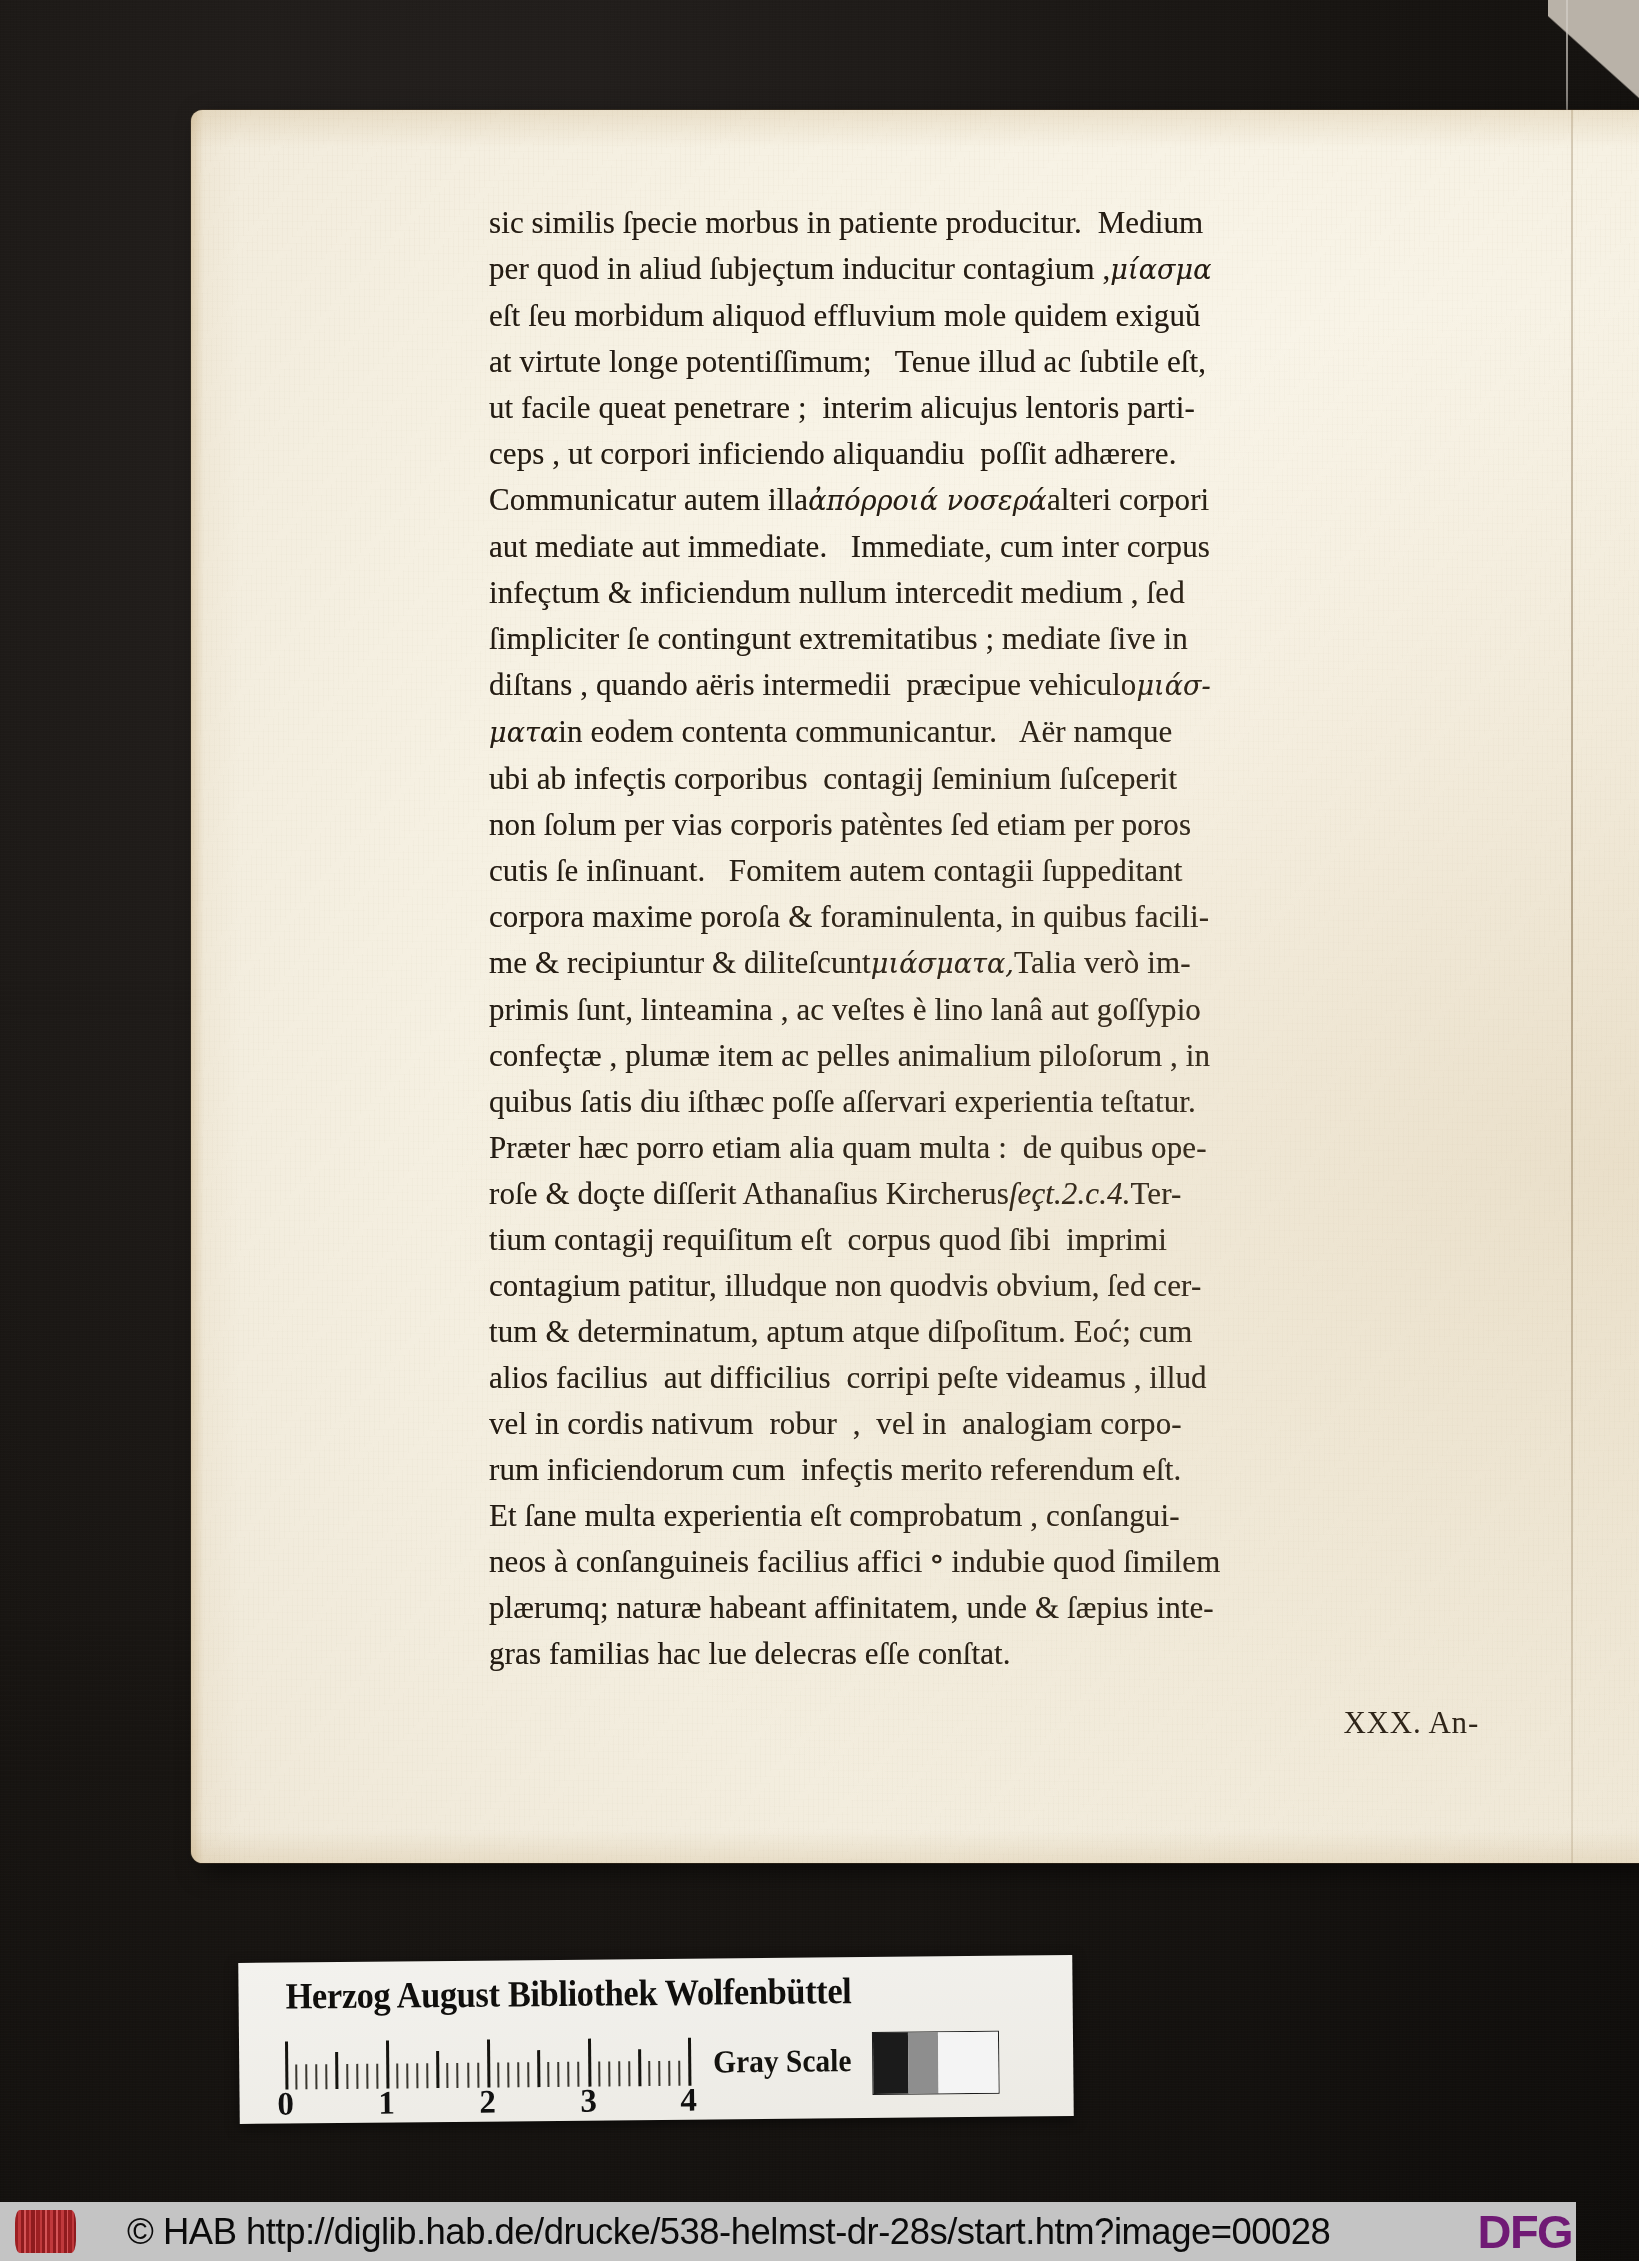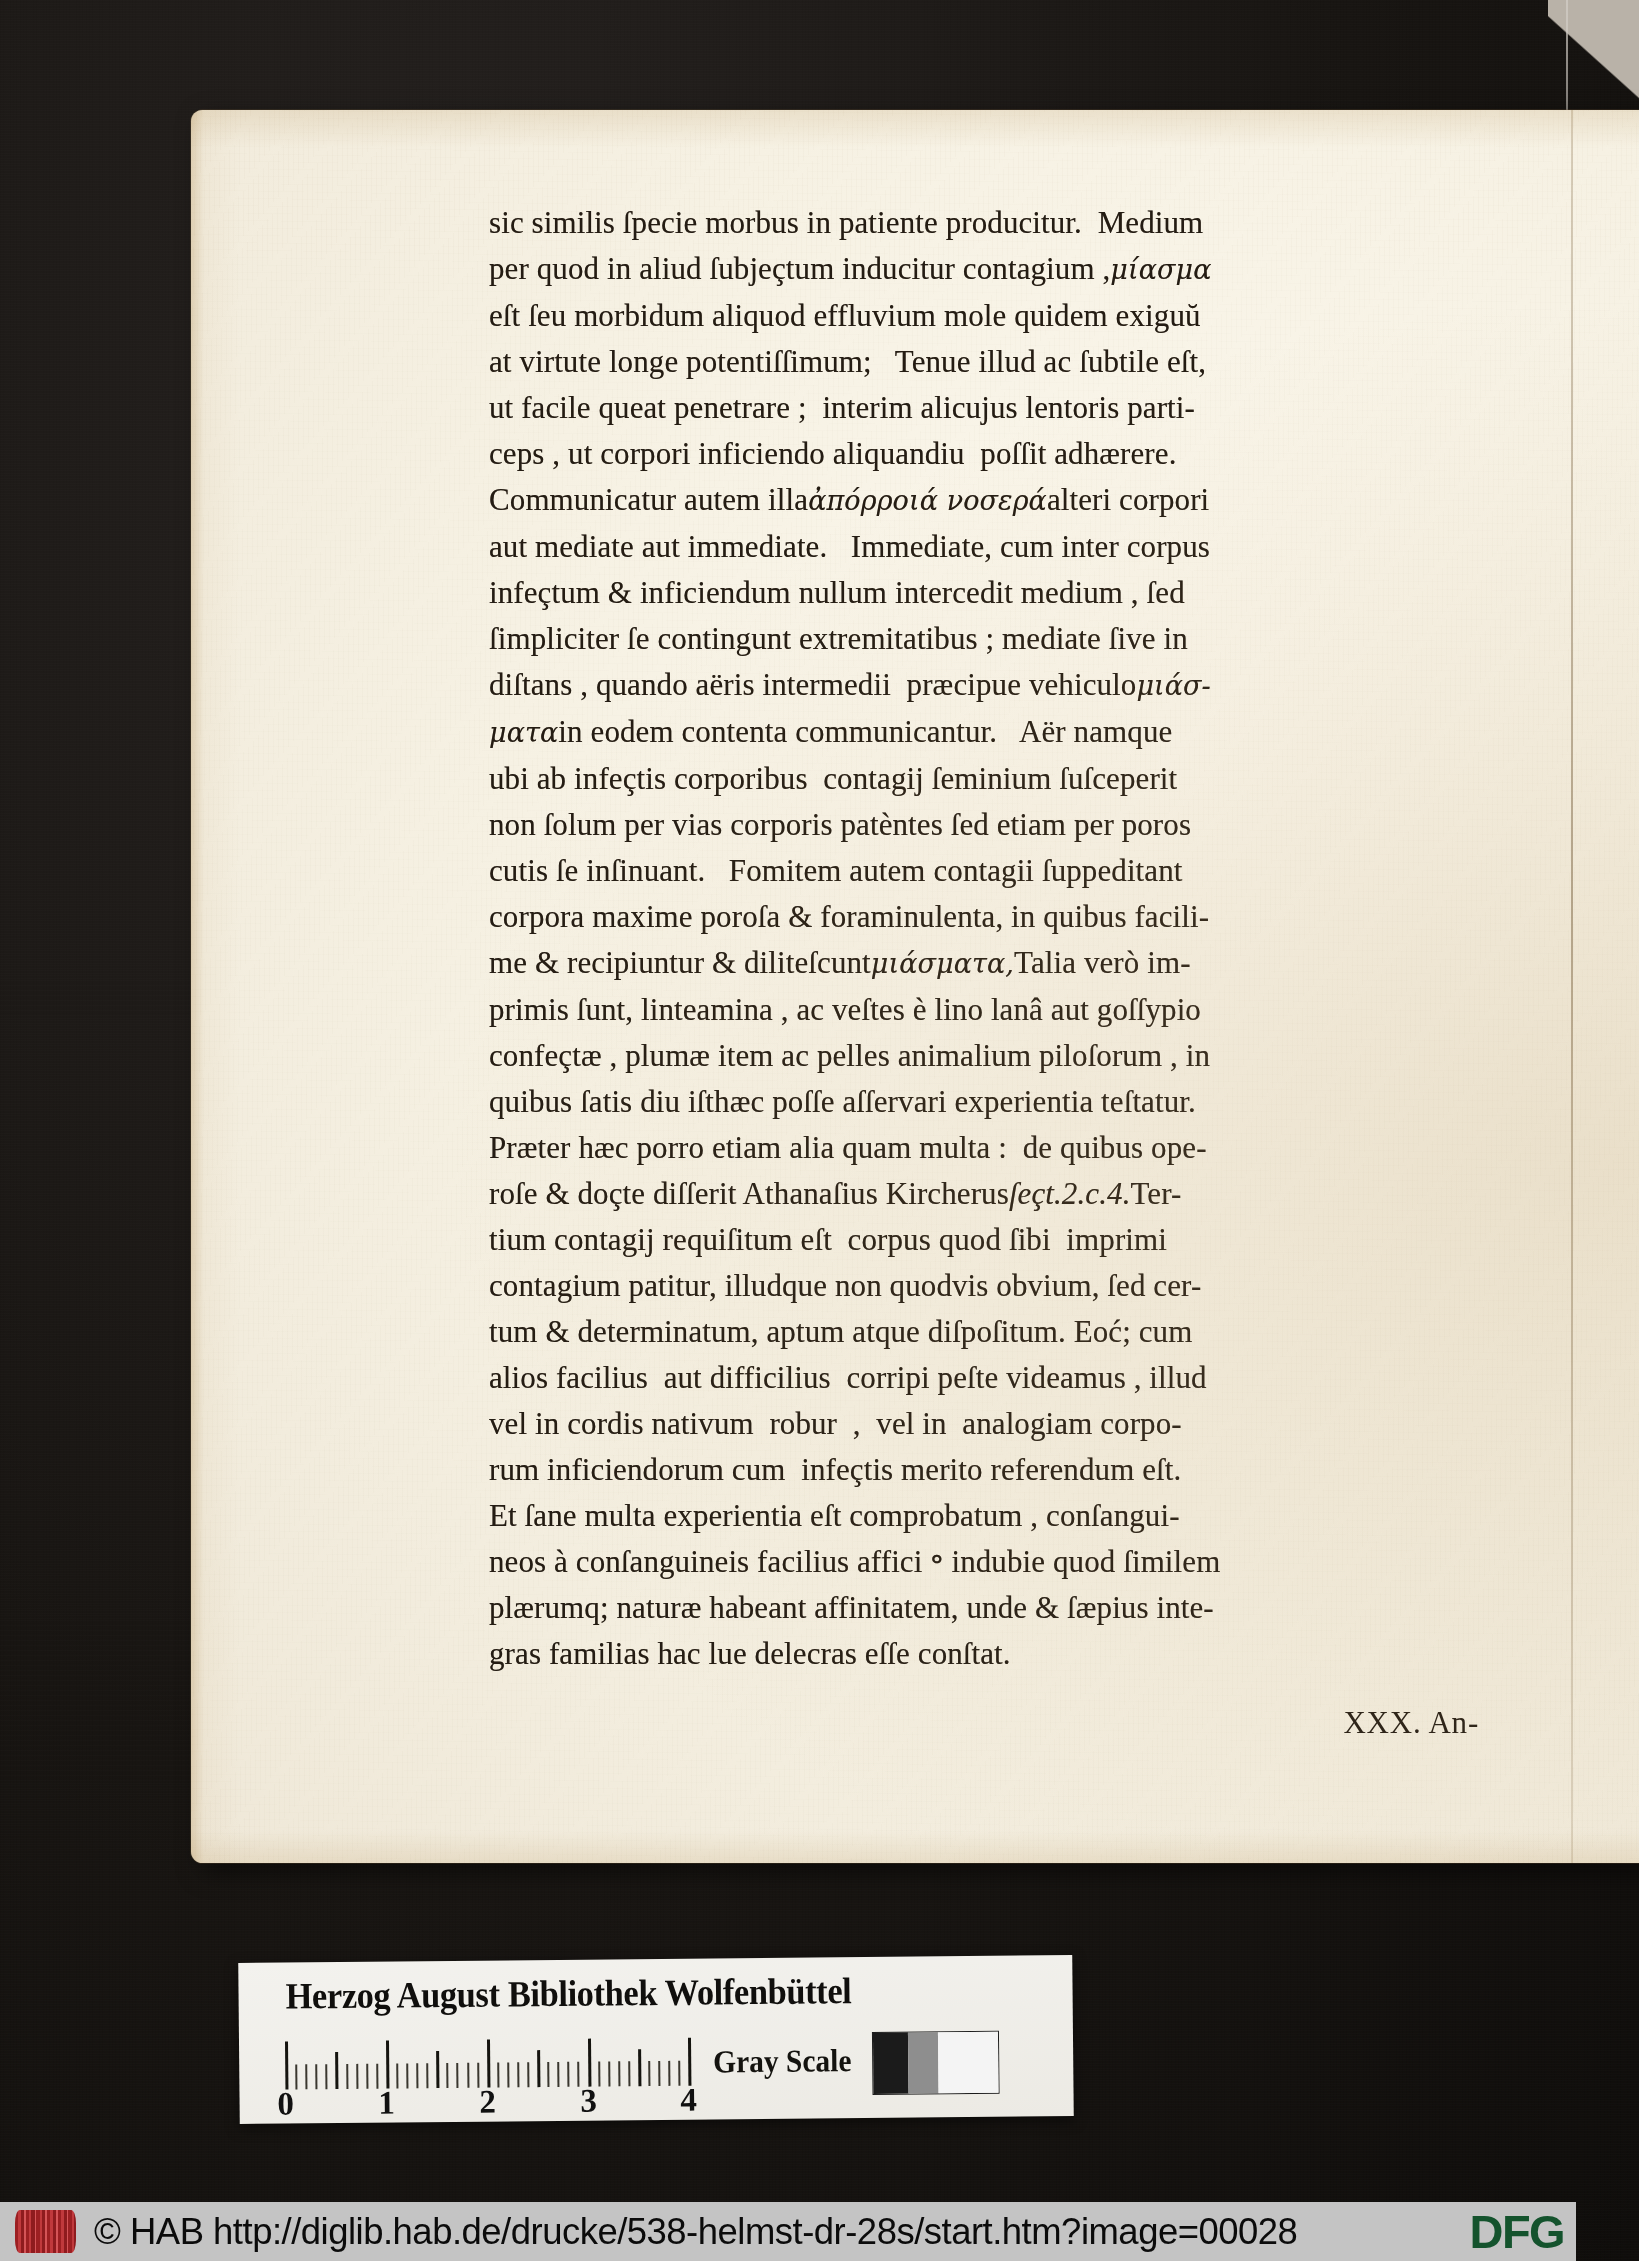--- a/index.html
+++ b/index.html
@@ -217,20 +217,21 @@
   
   .footerbar {
     position: absolute;
     left: 0;
     bottom: 0;
     width: 1576px;
     height: 59px;
     background: #c4c4c4;
     display: flex;
     align-items: center;
+    gap: 33px;
   }
   .hab-logo {
     flex: 0 0 auto;
     margin-left: 14.8px;
     width: 61px;
     height: 43px;
     background:
       repeating-linear-gradient(90deg,
         #9c1f22 0 3.3px, #c0393c 3.3px 5.7px, #8e1b1e 5.7px 9px, #d45457 9px 10.7px);
     border-radius: 4.9px / 13px;
@@ -241,26 +242,26 @@
     font-family: "Liberation Sans", sans-serif;
     font-size: 37px;
     color: #0b0b0b;
     white-space: nowrap;
     letter-spacing: -0.5px;
     transform: scaleX(.985);
     transform-origin: left center;
   }
   .dfg-logo {
     flex: 0 0 auto;
-    margin-right: 12px;
+    margin-right: 4px;
     font-family: "Liberation Sans", sans-serif;
     font-weight: bold;
     font-size: 47px;
     letter-spacing: -1.6px;
-    color: #14532d;
+    color: #701a75;
   }
 </style>
 </head>
 <body>
 
 <div id="scan">
 
   <div class="backdrop"></div>
   <div class="corner-wedge"></div>
   <div class="corner-seam"></div>

